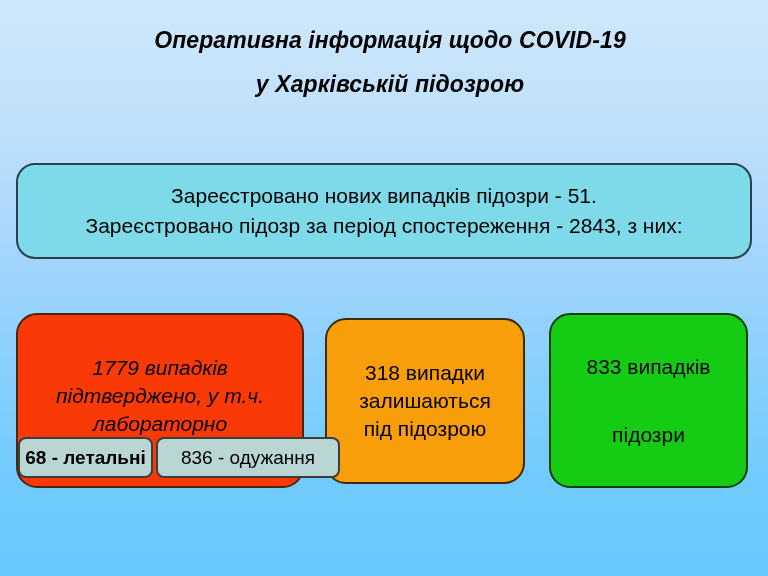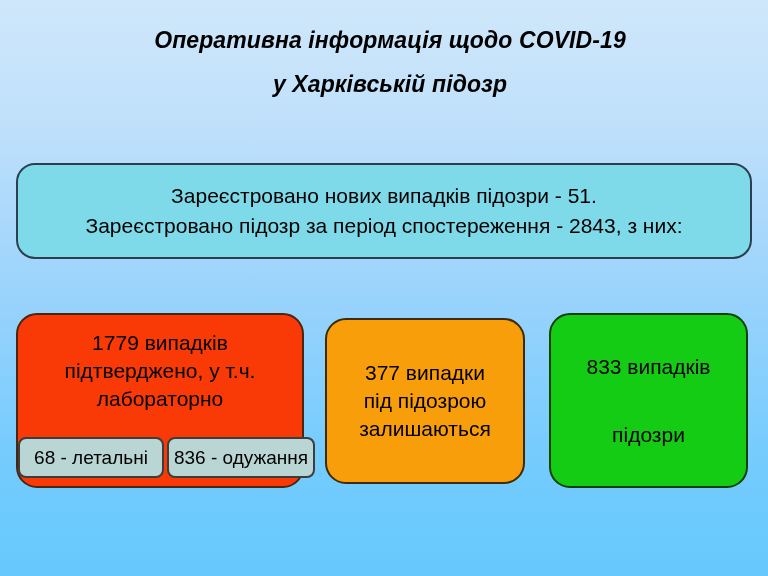--- a/index.html
+++ b/index.html
@@ -77,21 +77,22 @@
   }
 
   #box-confirmed {
     left: 16px;
     top: 313px;
     width: 288px;
     height: 175px;
     background: #f93a06;
     border-color: #4a2510;
     justify-content: flex-start;
-    padding-top: 14px;
+    padding-top: 39px;
+    font-style: italic;
   }
   #box-pending {
     left: 325px;
     top: 318px;
     width: 200px;
     height: 166px;
     background: #f99e0b;
     border-color: #3d2a06;
     justify-content: center;
   }
@@ -134,31 +135,31 @@
     align-items: center;
     justify-content: center;
     padding: 0 5px;
   }
   .sub-box-text {
     font-size: 19px;
     line-height: 22px;
     color: #000000;
     white-space: nowrap;
   }
-  #sub-box-deaths { width: 146px; }
-  #sub-box-recovered { width: 148px; }
+  #sub-box-deaths { width: 135px; font-weight: bold; }
+  #sub-box-recovered { width: 184px; }
 </style>
 </head>
 <body>
 
 <div id="slide">
 
   <div id="title-block">
     <div class="title-line">Оперативна інформація щодо COVID-19</div>
-    <div class="title-line">у Харківській підозр</div>
+    <div class="title-line">у Харківській підозрою</div>
   </div>
 
   <div id="summary-box">
     <div class="summary-line">Зареєстровано нових випадків підозри - 51.</div>
     <div class="summary-line">Зареєстровано підозр за період спостереження - 2843, з них:</div>
   </div>
 
   <div class="stat-box" id="box-confirmed">
     <div class="stat-text">1779 випадків</div>
     <div class="stat-text">підтверджено, у т.ч.</div>
@@ -168,23 +169,23 @@
   <div id="sub-box-row">
     <div class="sub-box" id="sub-box-deaths">
       <span class="sub-box-text">68 - летальні</span>
     </div>
     <div class="sub-box" id="sub-box-recovered">
       <span class="sub-box-text">836 - одужання</span>
     </div>
   </div>
 
   <div class="stat-box" id="box-pending">
-    <div class="stat-text">377 випадки</div>
+    <div class="stat-text">318 випадки</div>
+    <div class="stat-text">залишаються</div>
     <div class="stat-text">під підозрою</div>
-    <div class="stat-text">залишаються</div>
   </div>
 
   <div class="stat-box" id="box-refuted">
     <div class="stat-text">833 випадків</div>
     <div class="stat-text">підозри</div>
   </div>
 
 </div>
 
 </body></html>

